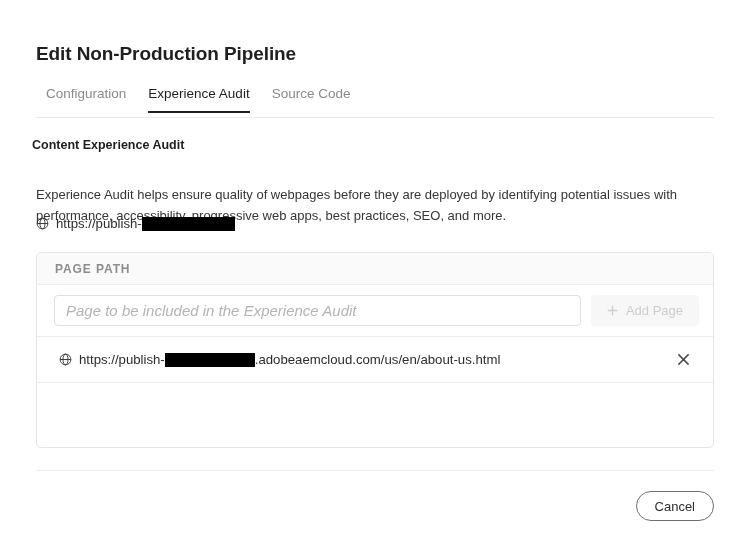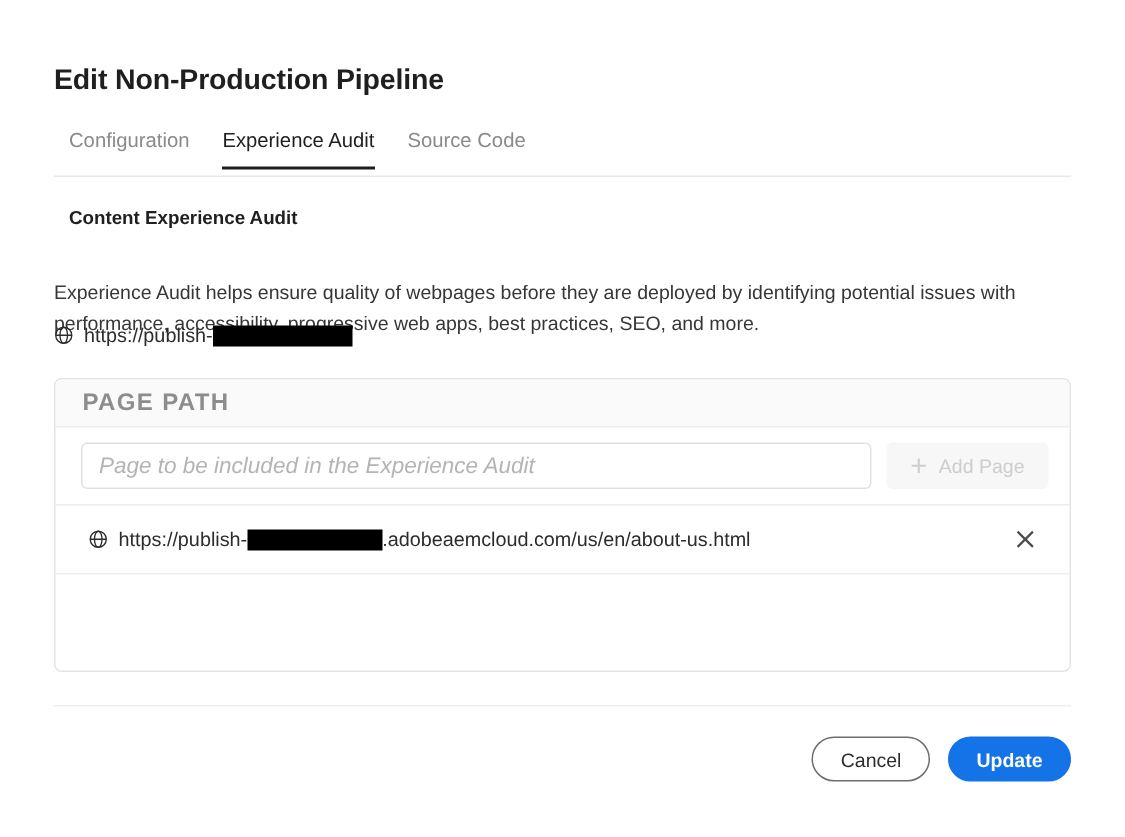--- a/index.html
+++ b/index.html
@@ -72,21 +72,21 @@
     left: 36px;
     right: 36px;
     top: 117px;
     height: 1px;
     background: #e8e8e8;
   }
 
   
   .section-title {
     position: absolute;
-    left: 46px;
+    left: 32px;
     top: 138px;
     font-size: 12.5px;
     font-weight: bold;
     color: #1f1f1f;
   }
   .section-desc {
     position: absolute;
     left: 36px;
     top: 162px;
     width: 678px;
@@ -143,21 +143,21 @@
   .panel-header {
     height: 32px;
     box-sizing: border-box;
     padding: 0 18px;
     display: flex;
     align-items: center;
     background: #fafafa;
     border-bottom: 1px solid #ededed;
   }
   .panel-header-label {
-    font-size: 16px;
+    font-size: 12px;
     font-weight: bold;
     letter-spacing: 0.9px;
     color: #8d8d8d;
   }
 
   .input-row {
     display: flex;
     align-items: center;
     gap: 10px;
     padding: 10px 14px 10px 17px;
@@ -358,16 +358,15 @@
     </div>
 
     <div class="list-sep"></div>
 
   </div>
 
   <div class="footer-rule"></div>
 
   <div class="footer">
     <button class="btn btn-cancel">Cancel</button>
-    <button class="btn btn-update">Update</button>
   </div>
 
 </div>
 
 </body></html>

